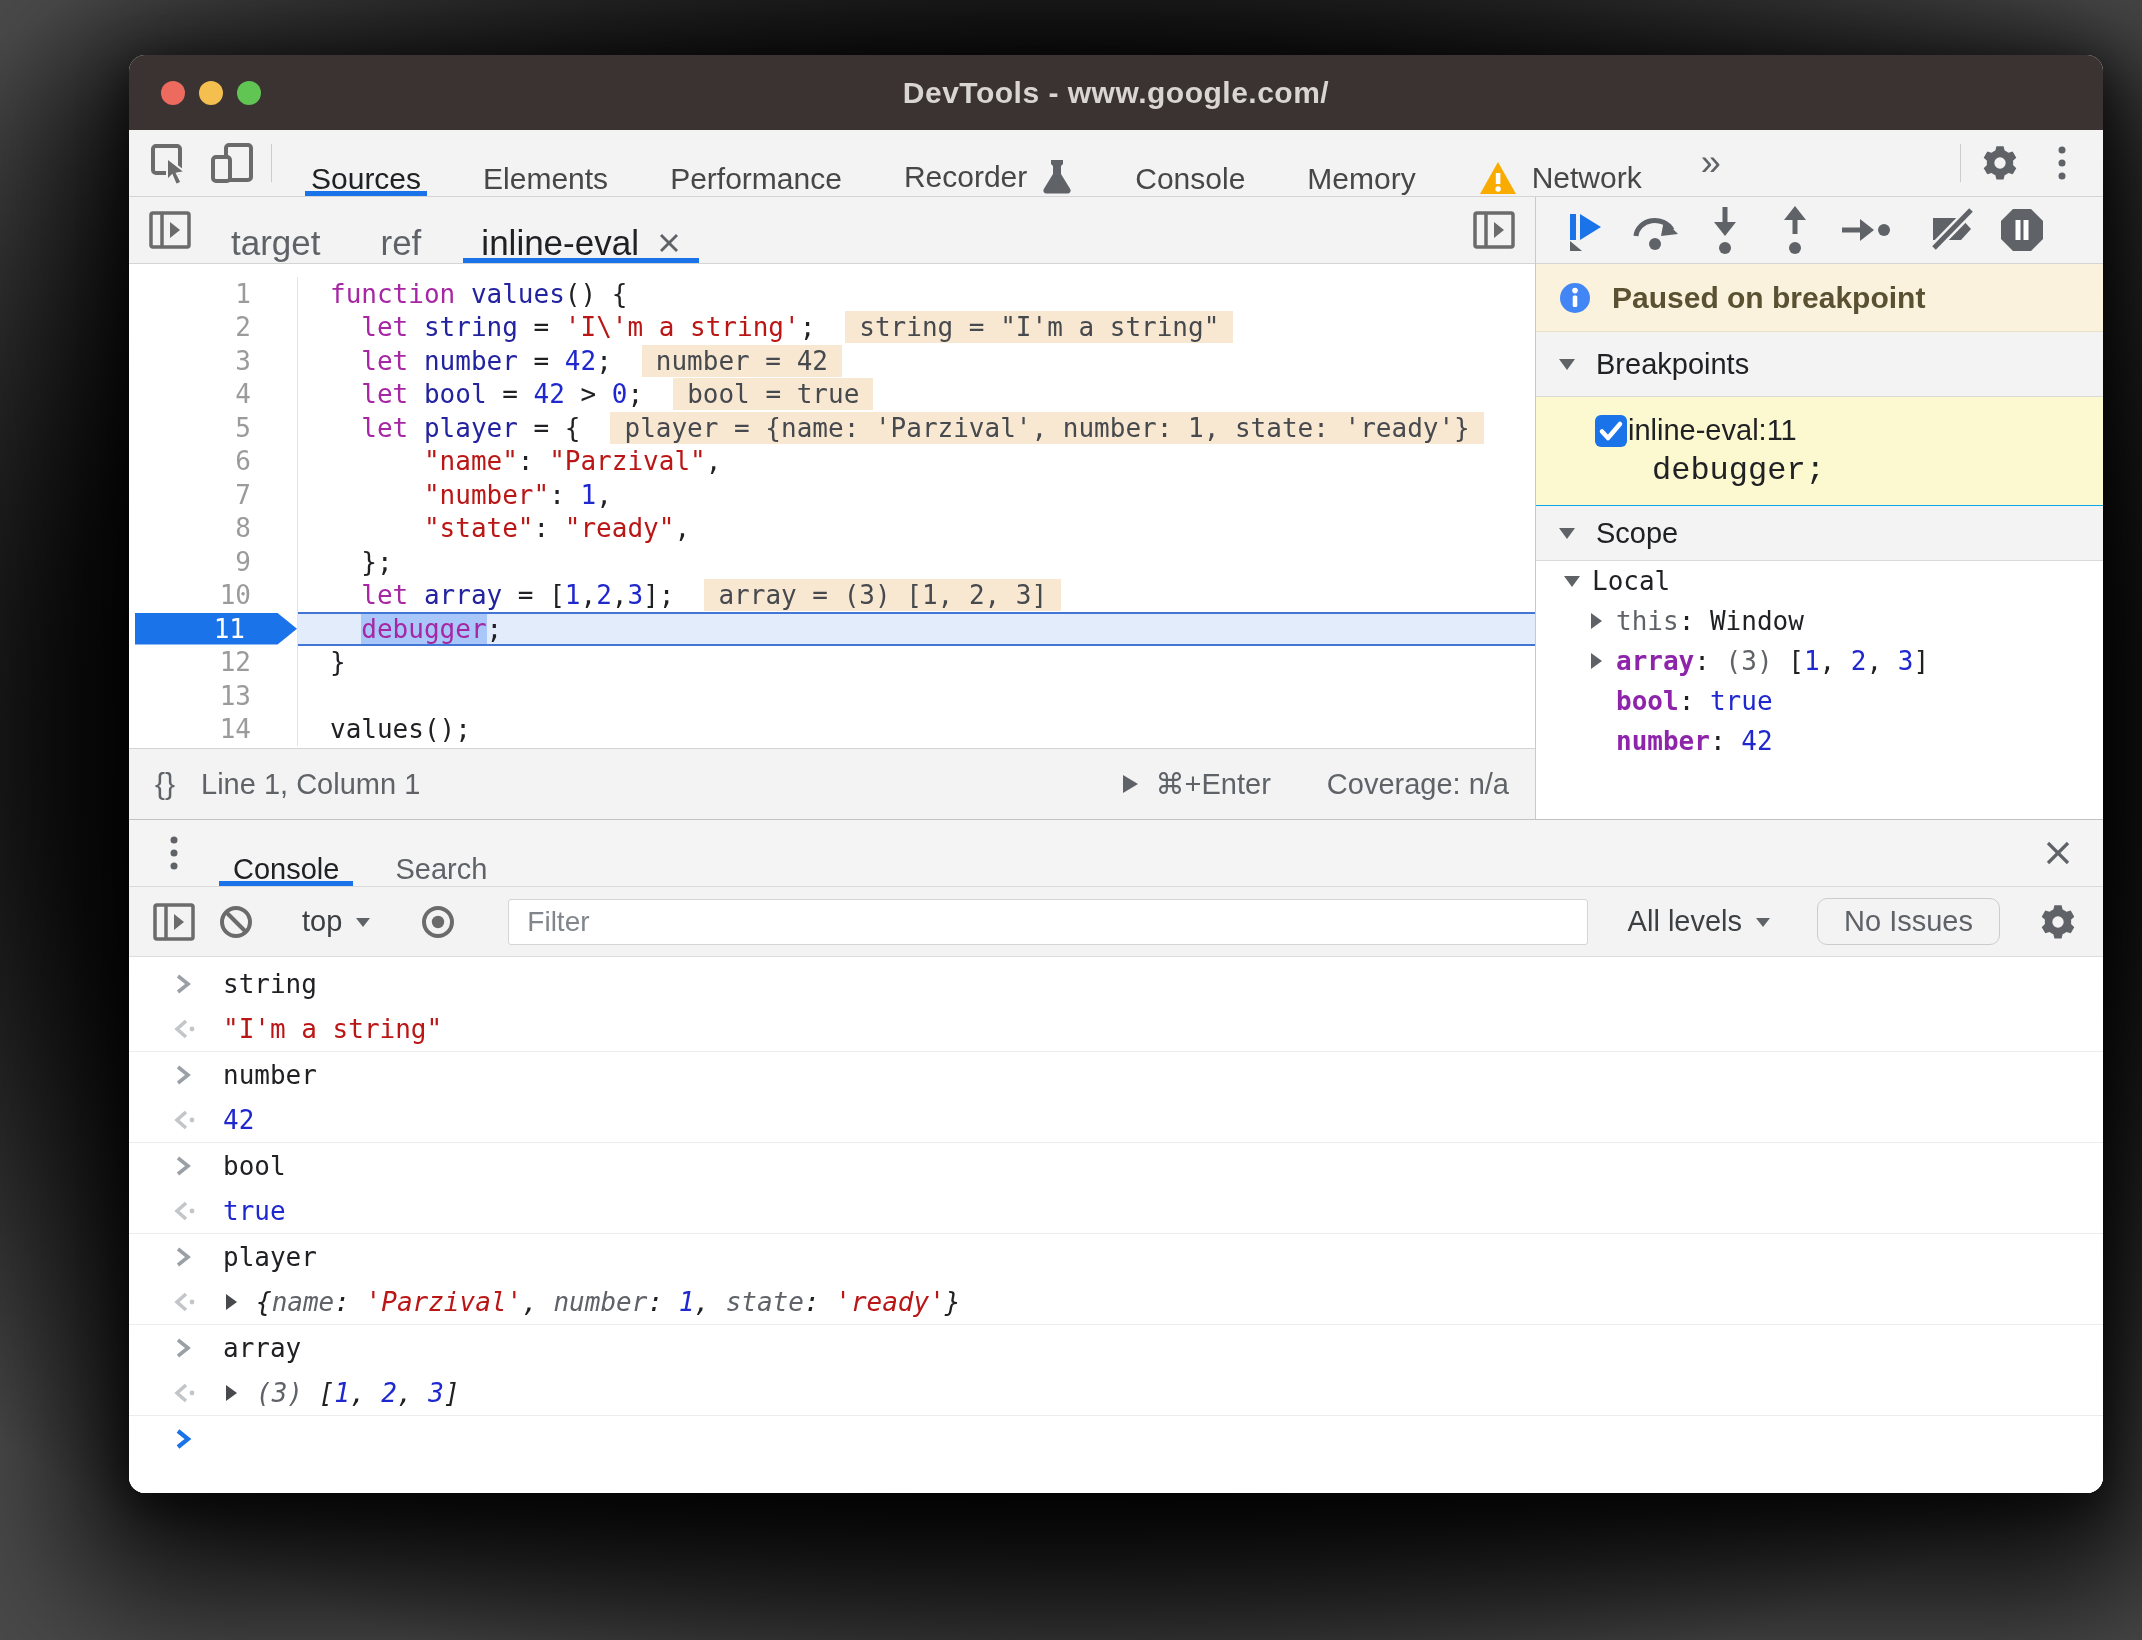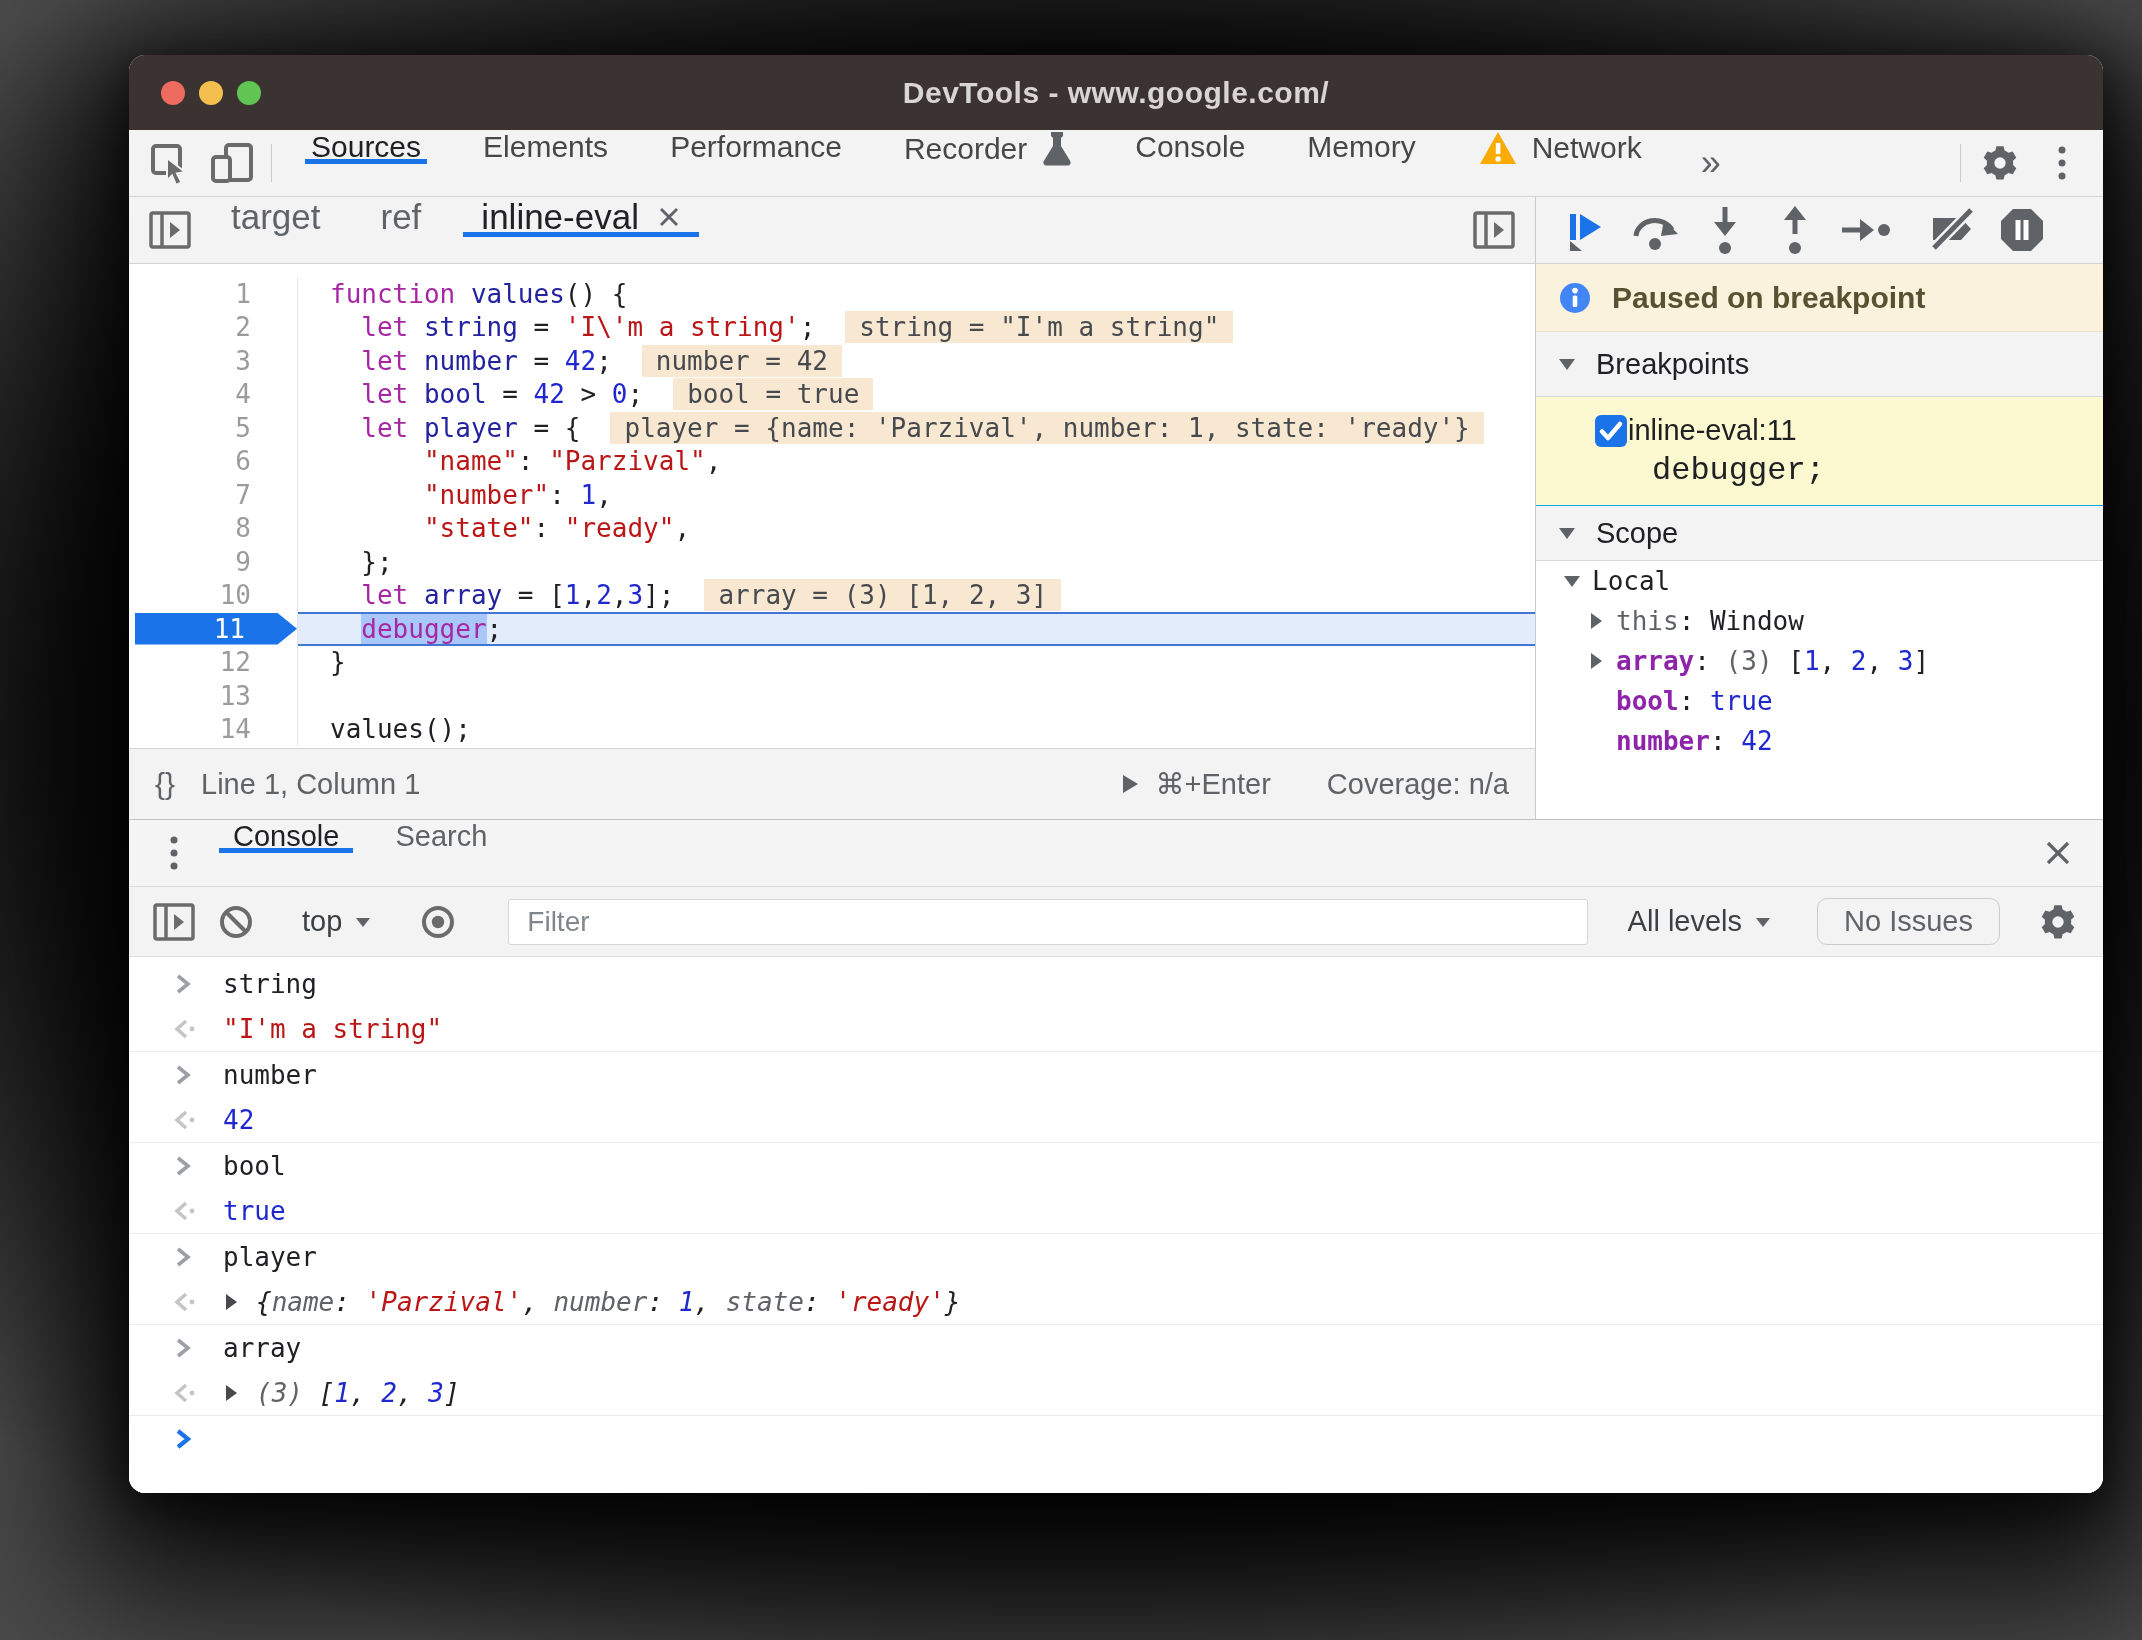--- a/index.html
+++ b/index.html
@@ -17,21 +17,21 @@
   }
   .titlebar{height:75px;flex:0 0 auto;background:#3a3332;display:flex;align-items:center;position:relative}
   .lights{position:absolute;left:32px;top:0;height:100%;display:flex;align-items:center;gap:14px}
   .light{width:24px;height:24px;border-radius:50%;display:inline-block}
   .light.red{background:#ed6a5e}.light.yellow{background:#f5bf4f}.light.green{background:#61c554}
   .title{flex:1;text-align:center;color:#d9d5d3;font-size:30px;font-weight:700;letter-spacing:.5px}
 
   .toolbar{height:66px;flex:0 0 auto;background:#f3f3f3;border-bottom:1px solid #d4d4d4;display:flex;align-items:stretch;padding:0 10px}
   .tbicon{width:62px;display:flex;align-items:center;justify-content:center;flex:0 0 auto}
   .vsep{width:1px;background:#ccc;margin:14px 8px;flex:0 0 auto}
-  .tabs{display:flex;align-items:flex-start}
+  .tabs{display:flex;align-items:flex-end}
   .tab{padding:0 31px;display:flex;align-items:center;gap:14px;font-size:30px;color:#474747;position:relative;white-space:nowrap}
   .tab.active{color:#202124}
   .tab.active::after{content:"";position:absolute;left:25px;right:25px;bottom:0;height:5px;background:#1a73e8}
   .chevrons{display:flex;align-items:center;font-size:36px;color:#5f6368;padding:0 28px}
   .spacer{flex:1}
 
   .main{height:622px;flex:0 0 auto;display:flex;min-height:0}
   .left{flex:1;min-width:0;display:flex;flex-direction:column;border-right:1px solid #c9c9c9}
   .right{width:567px;flex:0 0 auto;display:flex;flex-direction:column;background:#0ea5e9}
 

